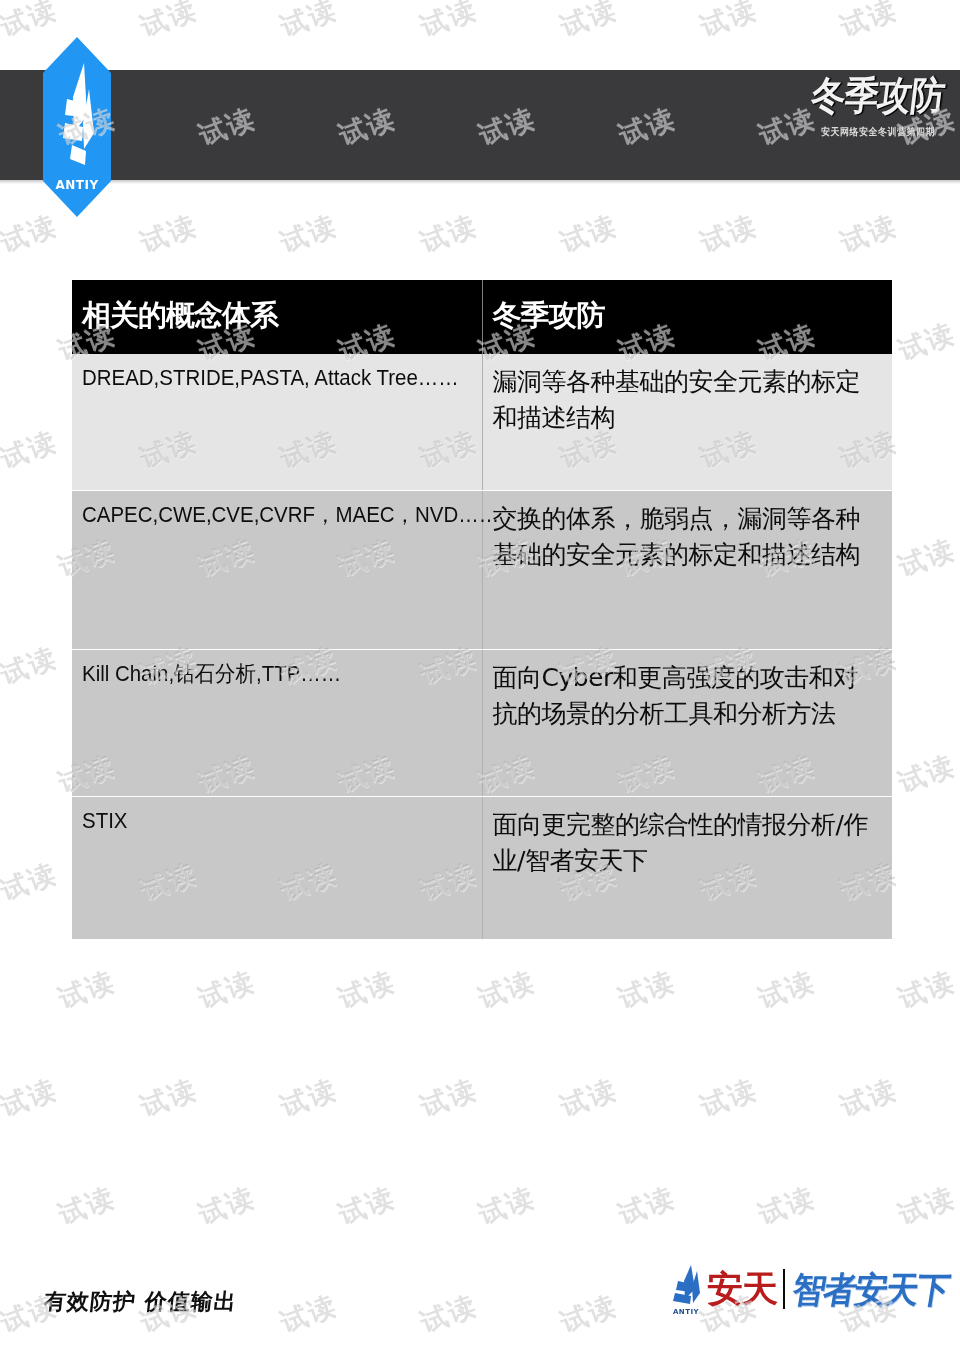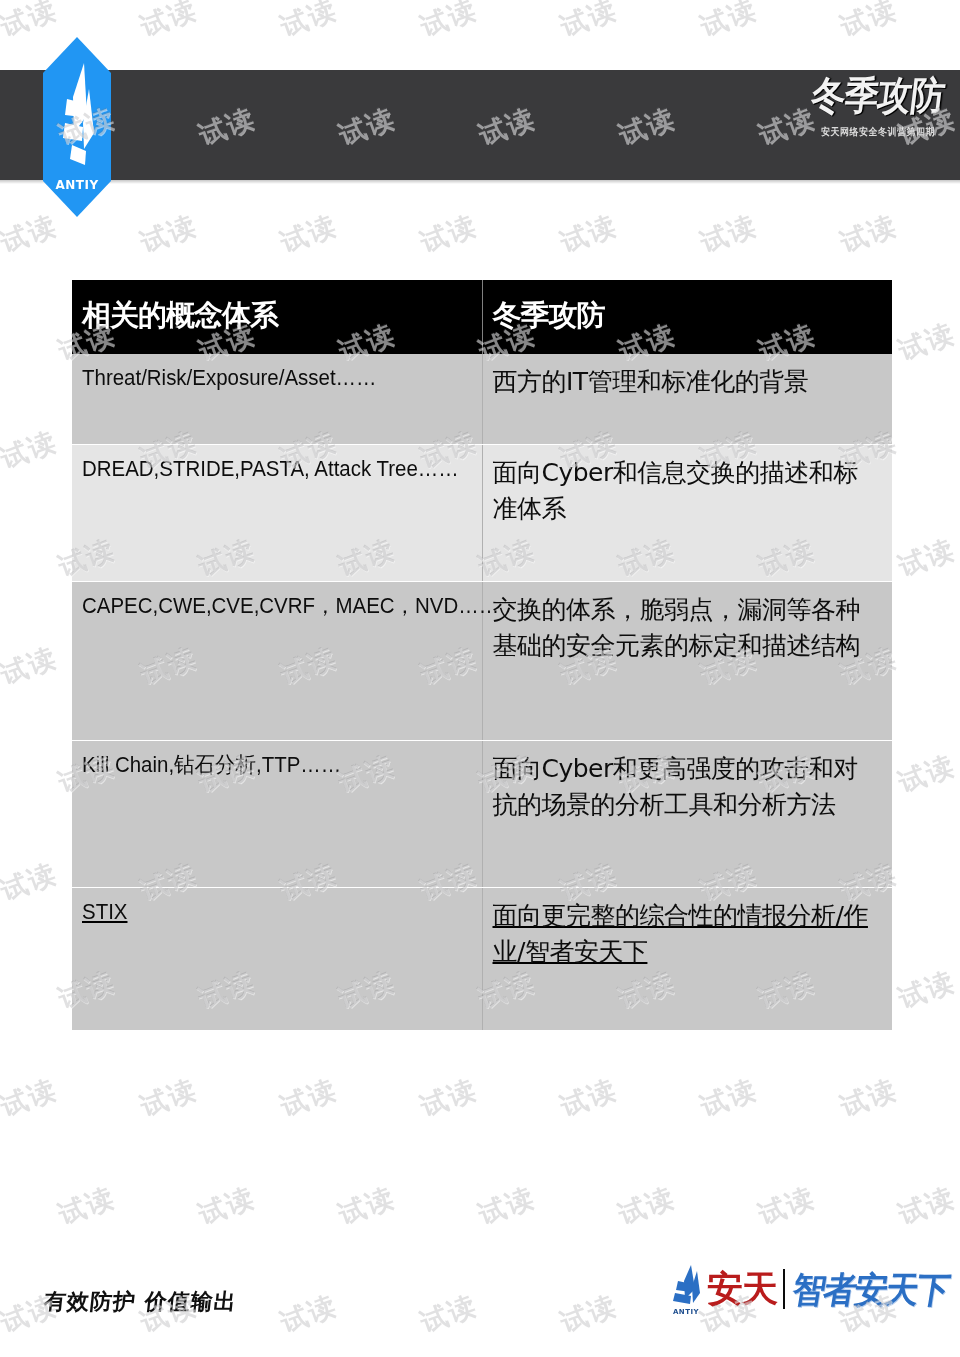--- a/index.html
+++ b/index.html
@@ -155,21 +155,21 @@
     letter-spacing: -0.5px;
   }
 
   
   tr.r1 td { height: 66px; }
   tr.r2 td { height: 112px; }
   tr.r3 td { height: 134px; }
   tr.r4 td { height: 118px; }
   tr.r5 td { height: 122px; }
   tr.r6 td { height: 62px; }
-  tr.r7 td { height: 118px; text-decoration: underline; }
+  tr.r7 td { height: 118px; }
 
   
   .footer-slogan {
     position: absolute;
     left: 44px;
     top: 1287px;
     font-family: "DejaVu Serif", serif;
     font-size: 22px;
     font-weight: 700;
     color: #101010;
@@ -263,34 +263,26 @@
       <col class="c1">
       <col class="c2">
     </colgroup>
   <thead>
     <tr>
       <th>相关的概念体系</th>
       <th>冬季攻防</th>
     </tr>
   </thead>
   <tbody>
-    <tr class="row-dark r1">
-      <td>
-        <div class="cell-left">Threat/Risk/Exposure/Asset……</div>
-      </td>
-      <td>
-        <div class="cell-right">西方的IT管理和标准化的背景</div>
-      </td>
-    </tr>
     <tr class="row-light r2">
       <td>
         <div class="cell-left">DREAD,STRIDE,PASTA, Attack Tree……</div>
       </td>
       <td>
-        <div class="cell-right">面向Cyber和信息交换的描述和标准体系</div>
+        <div class="cell-right">漏洞等各种基础的安全元素的标定和描述结构</div>
       </td>
     </tr>
     <tr class="row-dark r3">
       <td>
         <div class="cell-left">CAPEC,CWE,CVE,CVRF，MAEC，NVD……</div>
       </td>
       <td>
         <div class="cell-right">交换的体系，脆弱点，漏洞等各种基础的安全元素的标定和描述结构</div>
       </td>
     </tr>

